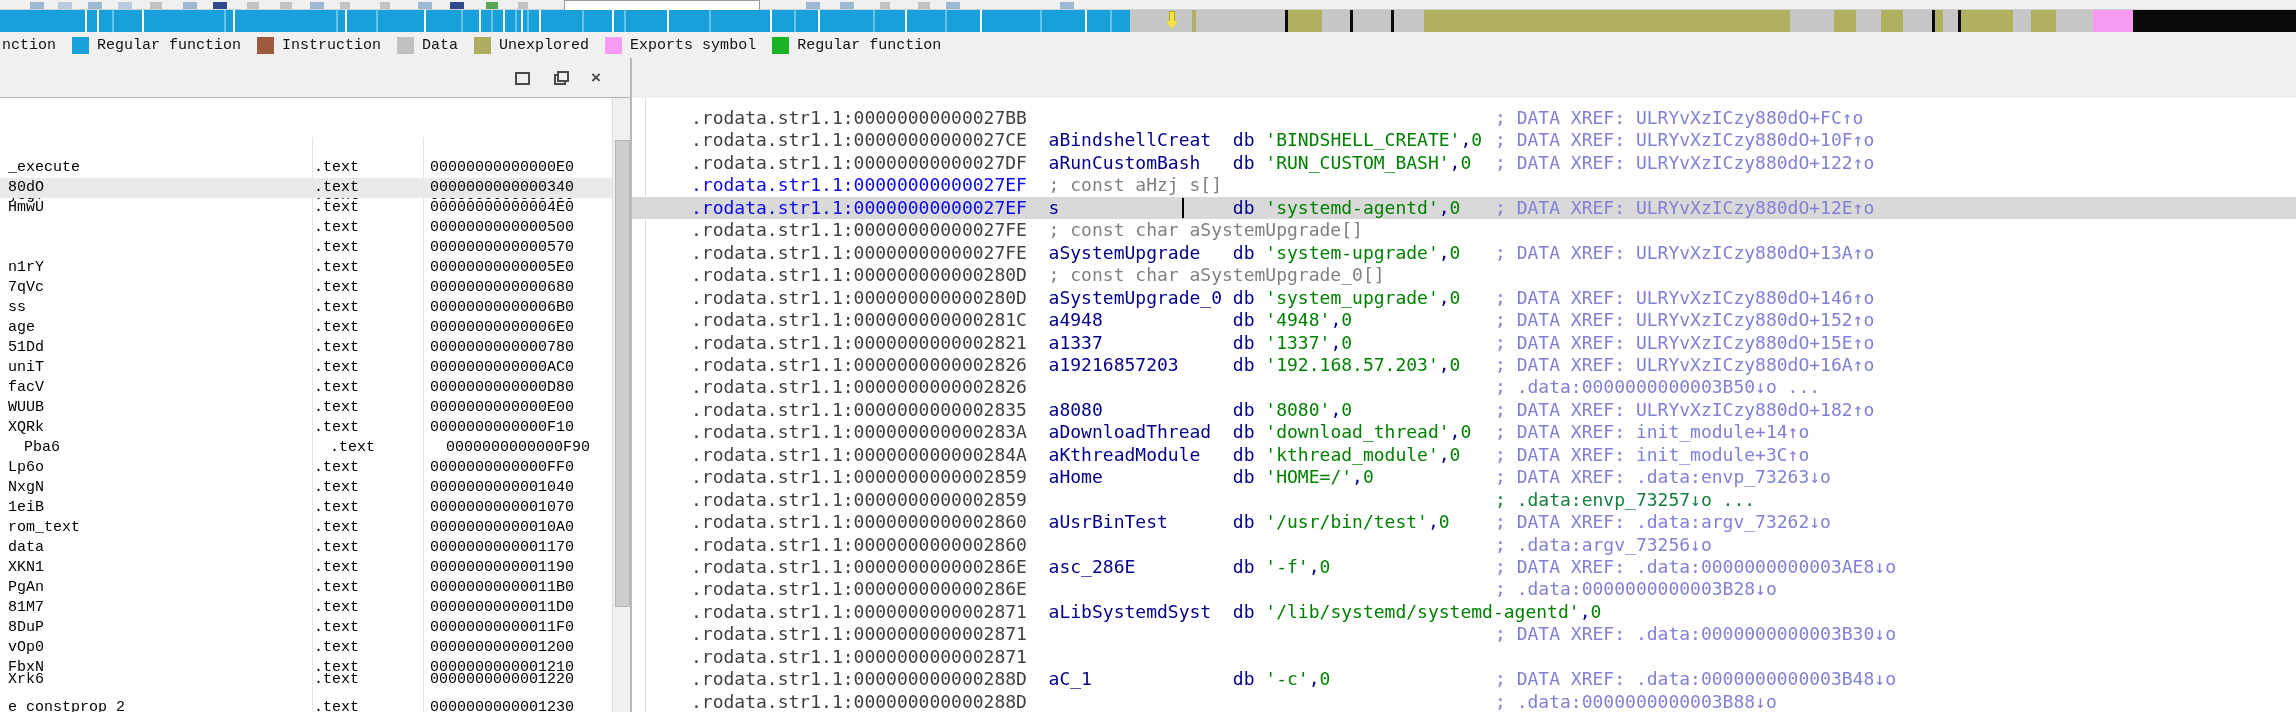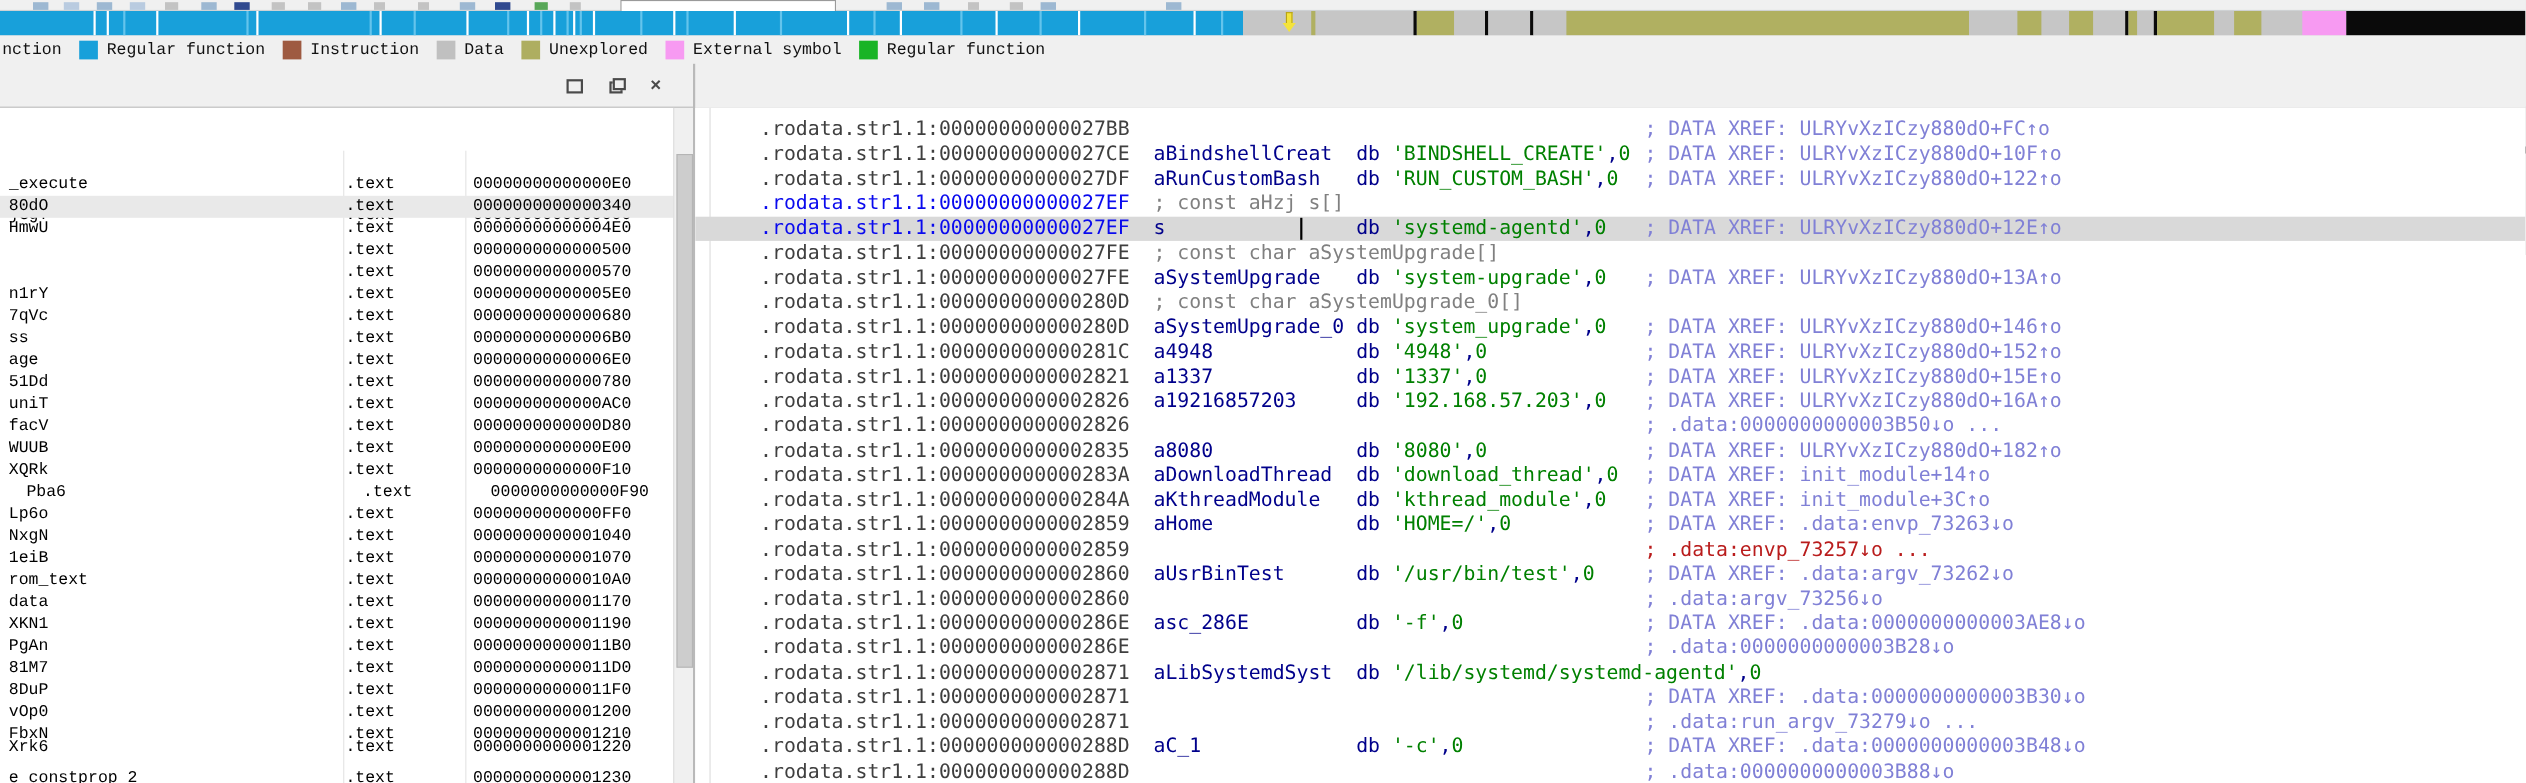--- a/index.html
+++ b/index.html
@@ -175,21 +175,21 @@
       <div class="stem"></div>
       <div class="head"></div>
     </div>
     </div>
   <div id="legend">
       <div class="leg-item"><span>nction</span></div>
       <div class="leg-item"><span class="leg-swatch" style="background: rgb(24, 160, 218);"></span><span>Regular function</span></div>
       <div class="leg-item"><span class="leg-swatch" style="background: rgb(158, 90, 65);"></span><span>Instruction</span></div>
       <div class="leg-item"><span class="leg-swatch" style="background: rgb(192, 192, 192);"></span><span>Data</span></div>
       <div class="leg-item"><span class="leg-swatch" style="background: rgb(174, 174, 96);"></span><span>Unexplored</span></div>
-      <div class="leg-item"><span class="leg-swatch" style="background: rgb(247, 154, 242);"></span><span>External symbol</span></div>
+      <div class="leg-item"><span class="leg-swatch" style="background: rgb(247, 154, 242);"></span><span>Exports symbol</span></div>
       <div class="leg-item"><span class="leg-swatch" style="background: rgb(25, 180, 38);"></span><span>Regular function</span></div>
     </div>
 
   <div id="func-titlebar">
     <div class="wbtn" style="left:510px">
         <div class="box"></div>
       </div>
     <div class="wbtn" style="left:548px">
       <div class="stack">
           <i class="b"></i>
@@ -288,26 +288,26 @@
         <div class="dline" style="top: 166px;"><span class="addr" style="color: rgb(63, 63, 63);">.rodata.str1.1:000000000000280D</span><span style="color: rgb(128, 128, 128);">; const char aSystemUpgrade_0[]</span></div>
         <div class="dline" style="top: 189px;"><span class="addr" style="color: rgb(63, 63, 63);">.rodata.str1.1:000000000000280D</span><span style="color: rgb(0, 0, 139);">aSystemUpgrade_0 </span><span class="kw" style="color: rgb(0, 0, 139);">db </span><span style="color: rgb(0, 128, 0);">'system_upgrade'</span><span class="comma" style="color: rgb(0, 0, 139);">,</span><span style="color: rgb(0, 128, 0);">0</span><span class="xref" style="color: rgb(128, 128, 214);">; DATA XREF: ULRYvXzICzy880dO+146↑o</span></div>
         <div class="dline" style="top: 211px;"><span class="addr" style="color: rgb(63, 63, 63);">.rodata.str1.1:000000000000281C</span><span style="color: rgb(0, 0, 139);">a4948            </span><span class="kw" style="color: rgb(0, 0, 139);">db </span><span style="color: rgb(0, 128, 0);">'4948'</span><span class="comma" style="color: rgb(0, 0, 139);">,</span><span style="color: rgb(0, 128, 0);">0</span><span class="xref" style="color: rgb(128, 128, 214);">; DATA XREF: ULRYvXzICzy880dO+152↑o</span></div>
         <div class="dline" style="top: 234px;"><span class="addr" style="color: rgb(63, 63, 63);">.rodata.str1.1:0000000000002821</span><span style="color: rgb(0, 0, 139);">a1337            </span><span class="kw" style="color: rgb(0, 0, 139);">db </span><span style="color: rgb(0, 128, 0);">'1337'</span><span class="comma" style="color: rgb(0, 0, 139);">,</span><span style="color: rgb(0, 128, 0);">0</span><span class="xref" style="color: rgb(128, 128, 214);">; DATA XREF: ULRYvXzICzy880dO+15E↑o</span></div>
         <div class="dline" style="top: 256px;"><span class="addr" style="color: rgb(63, 63, 63);">.rodata.str1.1:0000000000002826</span><span style="color: rgb(0, 0, 139);">a19216857203     </span><span class="kw" style="color: rgb(0, 0, 139);">db </span><span style="color: rgb(0, 128, 0);">'192.168.57.203'</span><span class="comma" style="color: rgb(0, 0, 139);">,</span><span style="color: rgb(0, 128, 0);">0</span><span class="xref" style="color: rgb(128, 128, 214);">; DATA XREF: ULRYvXzICzy880dO+16A↑o</span></div>
         <div class="dline" style="top: 278px;"><span class="addr" style="color: rgb(63, 63, 63);">.rodata.str1.1:0000000000002826</span><span class="xref" style="color: rgb(128, 128, 214);">; .data:0000000000003B50↓o ...</span></div>
         <div class="dline" style="top: 301px;"><span class="addr" style="color: rgb(63, 63, 63);">.rodata.str1.1:0000000000002835</span><span style="color: rgb(0, 0, 139);">a8080            </span><span class="kw" style="color: rgb(0, 0, 139);">db </span><span style="color: rgb(0, 128, 0);">'8080'</span><span class="comma" style="color: rgb(0, 0, 139);">,</span><span style="color: rgb(0, 128, 0);">0</span><span class="xref" style="color: rgb(128, 128, 214);">; DATA XREF: ULRYvXzICzy880dO+182↑o</span></div>
         <div class="dline" style="top: 323px;"><span class="addr" style="color: rgb(63, 63, 63);">.rodata.str1.1:000000000000283A</span><span style="color: rgb(0, 0, 139);">aDownloadThread  </span><span class="kw" style="color: rgb(0, 0, 139);">db </span><span style="color: rgb(0, 128, 0);">'download_thread'</span><span class="comma" style="color: rgb(0, 0, 139);">,</span><span style="color: rgb(0, 128, 0);">0</span><span class="xref" style="color: rgb(128, 128, 214);">; DATA XREF: init_module+14↑o</span></div>
         <div class="dline" style="top: 346px;"><span class="addr" style="color: rgb(63, 63, 63);">.rodata.str1.1:000000000000284A</span><span style="color: rgb(0, 0, 139);">aKthreadModule   </span><span class="kw" style="color: rgb(0, 0, 139);">db </span><span style="color: rgb(0, 128, 0);">'kthread_module'</span><span class="comma" style="color: rgb(0, 0, 139);">,</span><span style="color: rgb(0, 128, 0);">0</span><span class="xref" style="color: rgb(128, 128, 214);">; DATA XREF: init_module+3C↑o</span></div>
         <div class="dline" style="top: 368px;"><span class="addr" style="color: rgb(63, 63, 63);">.rodata.str1.1:0000000000002859</span><span style="color: rgb(0, 0, 139);">aHome            </span><span class="kw" style="color: rgb(0, 0, 139);">db </span><span style="color: rgb(0, 128, 0);">'HOME=/'</span><span class="comma" style="color: rgb(0, 0, 139);">,</span><span style="color: rgb(0, 128, 0);">0</span><span class="xref" style="color: rgb(128, 128, 214);">; DATA XREF: .data:envp_73263↓o</span></div>
-        <div class="dline" style="top: 391px;"><span class="addr" style="color: rgb(63, 63, 63);">.rodata.str1.1:0000000000002859</span><span class="xref" style="color: #b91c1c;">; .data:envp_73257↓o ...</span></div>
+        <div class="dline" style="top: 391px;"><span class="addr" style="color: rgb(63, 63, 63);">.rodata.str1.1:0000000000002859</span><span class="xref" style="color: #15803d;">; .data:envp_73257↓o ...</span></div>
         <div class="dline" style="top: 413px;"><span class="addr" style="color: rgb(63, 63, 63);">.rodata.str1.1:0000000000002860</span><span style="color: rgb(0, 0, 139);">aUsrBinTest      </span><span class="kw" style="color: rgb(0, 0, 139);">db </span><span style="color: rgb(0, 128, 0);">'/usr/bin/test'</span><span class="comma" style="color: rgb(0, 0, 139);">,</span><span style="color: rgb(0, 128, 0);">0</span><span class="xref" style="color: rgb(128, 128, 214);">; DATA XREF: .data:argv_73262↓o</span></div>
         <div class="dline" style="top: 436px;"><span class="addr" style="color: rgb(63, 63, 63);">.rodata.str1.1:0000000000002860</span><span class="xref" style="color: rgb(128, 128, 214);">; .data:argv_73256↓o</span></div>
         <div class="dline" style="top: 458px;"><span class="addr" style="color: rgb(63, 63, 63);">.rodata.str1.1:000000000000286E</span><span style="color: rgb(0, 0, 139);">asc_286E         </span><span class="kw" style="color: rgb(0, 0, 139);">db </span><span style="color: rgb(0, 128, 0);">'-f'</span><span class="comma" style="color: rgb(0, 0, 139);">,</span><span style="color: rgb(0, 128, 0);">0</span><span class="xref" style="color: rgb(128, 128, 214);">; DATA XREF: .data:0000000000003AE8↓o</span></div>
         <div class="dline" style="top: 480px;"><span class="addr" style="color: rgb(63, 63, 63);">.rodata.str1.1:000000000000286E</span><span class="xref" style="color: rgb(128, 128, 214);">; .data:0000000000003B28↓o</span></div>
         <div class="dline" style="top: 503px;"><span class="addr" style="color: rgb(63, 63, 63);">.rodata.str1.1:0000000000002871</span><span style="color: rgb(0, 0, 139);">aLibSystemdSyst  </span><span class="kw" style="color: rgb(0, 0, 139);">db </span><span style="color: rgb(0, 128, 0);">'/lib/systemd/systemd-agentd'</span><span class="comma" style="color: rgb(0, 0, 139);">,</span><span style="color: rgb(0, 128, 0);">0</span></div>
         <div class="dline" style="top: 525px;"><span class="addr" style="color: rgb(63, 63, 63);">.rodata.str1.1:0000000000002871</span><span class="xref" style="color: rgb(128, 128, 214);">; DATA XREF: .data:0000000000003B30↓o</span></div>
-        <div class="dline" style="top: 548px;"><span class="addr" style="color: rgb(63, 63, 63);">.rodata.str1.1:0000000000002871</span><span class="xref" style="color: rgb(128, 128, 214);">; .data:run_argv_73279↓o ...</span></div>
+        <div class="dline" style="top: 548px;"><span class="addr" style="color: rgb(63, 63, 63);">.rodata.str1.1:0000000000002871</span></div>
         <div class="dline" style="top: 570px;"><span class="addr" style="color: rgb(63, 63, 63);">.rodata.str1.1:000000000000288D</span><span style="color: rgb(0, 0, 139);">aC_1             </span><span class="kw" style="color: rgb(0, 0, 139);">db </span><span style="color: rgb(0, 128, 0);">'-c'</span><span class="comma" style="color: rgb(0, 0, 139);">,</span><span style="color: rgb(0, 128, 0);">0</span><span class="xref" style="color: rgb(128, 128, 214);">; DATA XREF: .data:0000000000003B48↓o</span></div>
         <div class="dline" style="top: 593px;"><span class="addr" style="color: rgb(63, 63, 63);">.rodata.str1.1:000000000000288D</span><span class="xref" style="color: rgb(128, 128, 214);">; .data:0000000000003B88↓o</span></div>
       </div>
     <div id="caret" style="left: 550px; top: 100px;"></div>
   </div>
 </div>
 
 </body></html>

